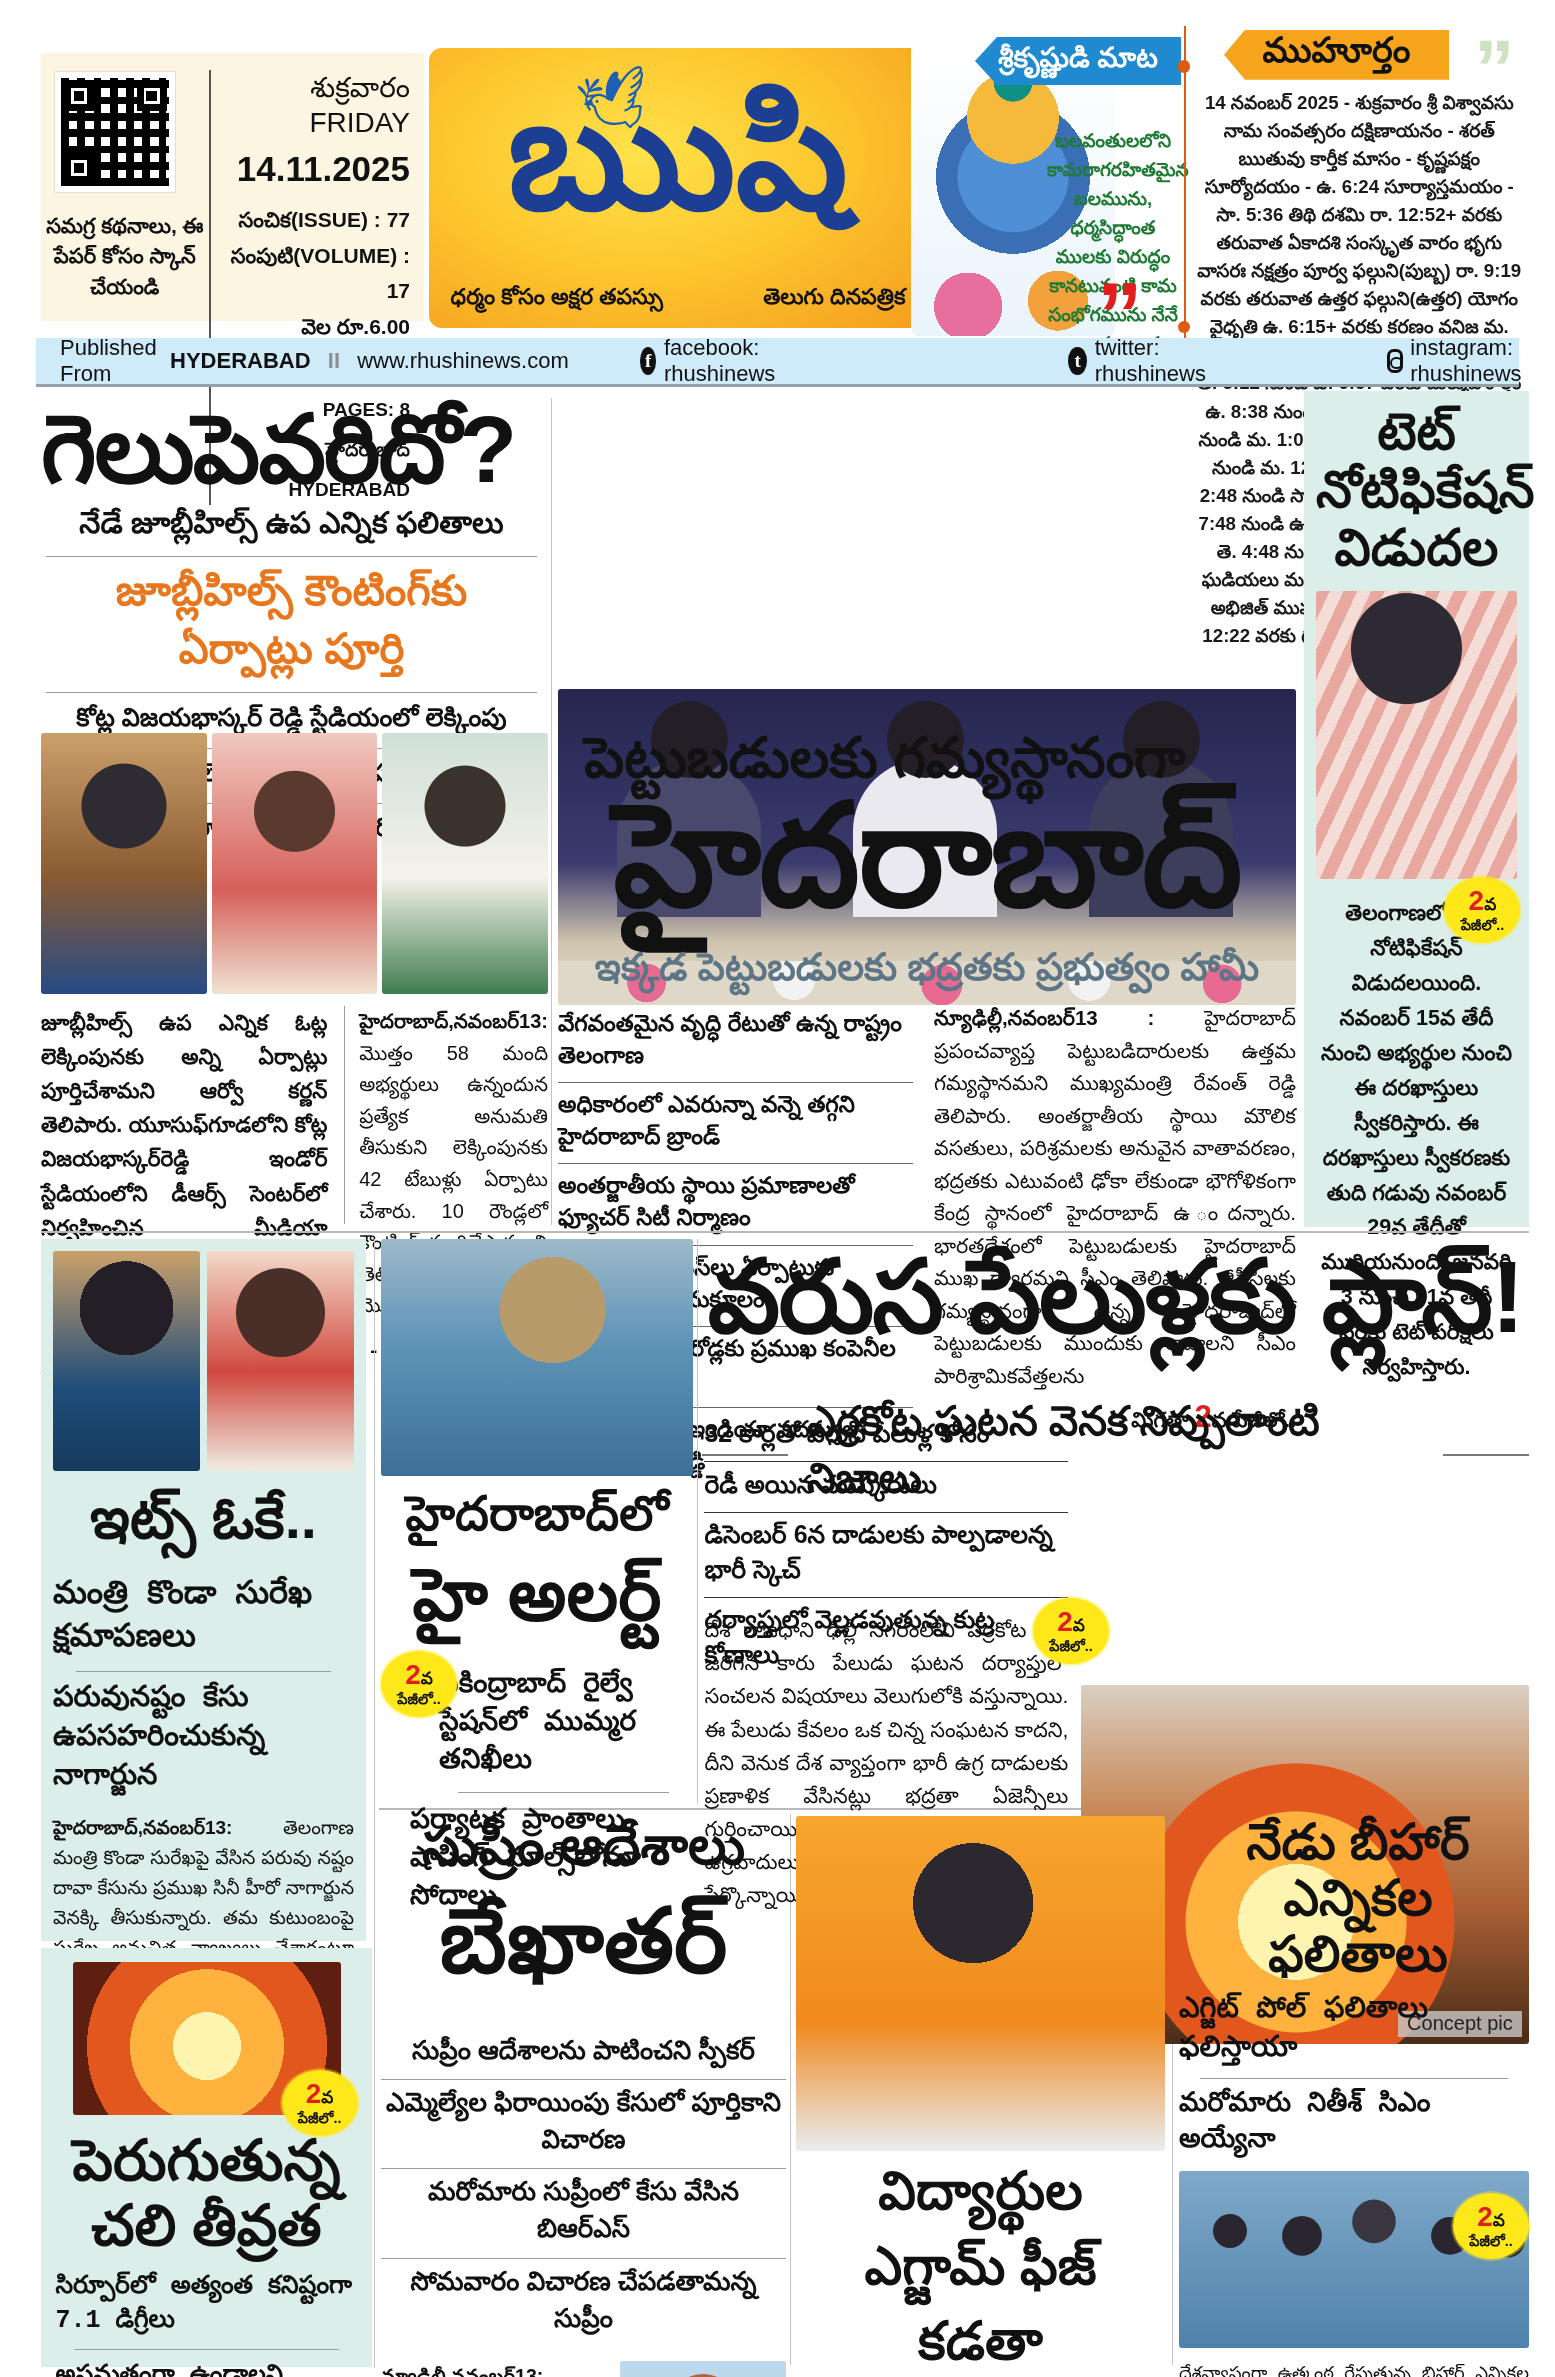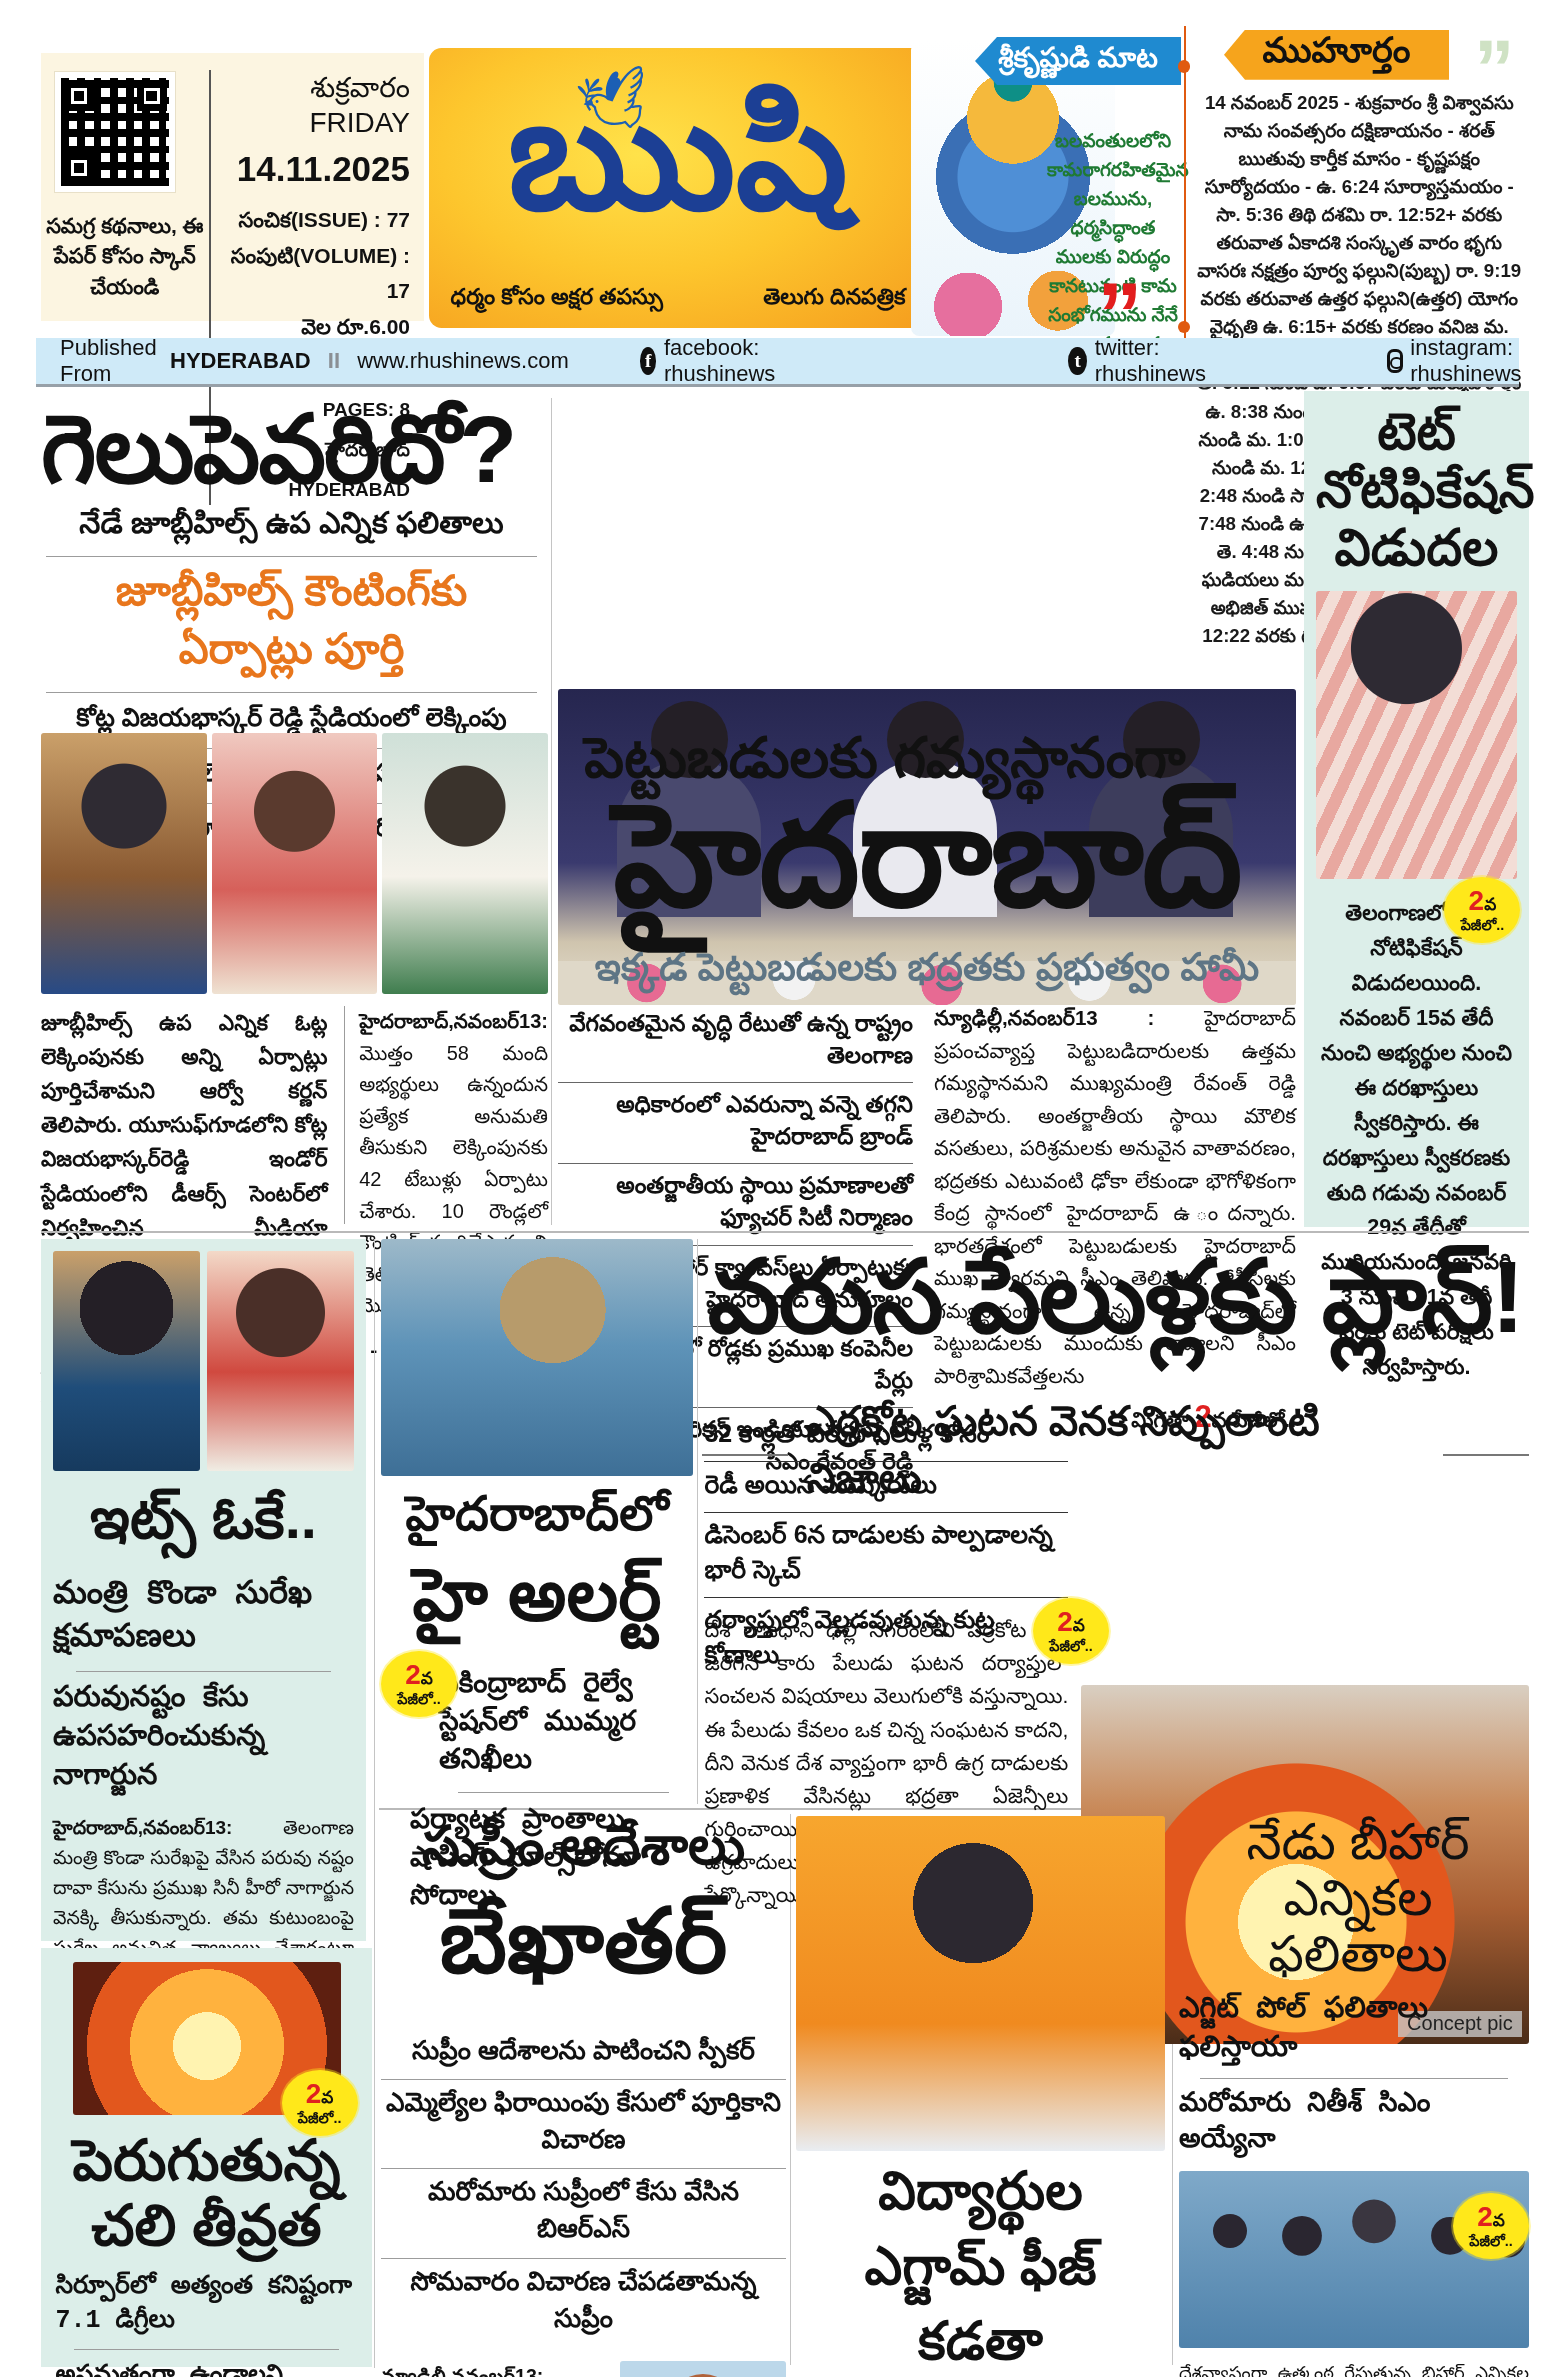--- a/index.html
+++ b/index.html
@@ -120,21 +120,21 @@
   .flowers { position:absolute; left:0; bottom:0; width:100%; height:14%; background:
         radial-gradient(circle at 12% 50%, #e76a93 0 19px, transparent 19.6px),
         radial-gradient(circle at 32% 40%, #f2f2f2 0 21px, transparent 21.6px),
         radial-gradient(circle at 52% 55%, #e76a93 0 20px, transparent 20.6px),
         radial-gradient(circle at 72% 42%, #f2f2f2 0 21px, transparent 21.6px),
         radial-gradient(circle at 90% 52%, #e76a93 0 19px, transparent 19.6px), #dfd8c8; }
   .inv-kicker { font-size:56px; font-weight:900; }
   .inv-h1 { font-size:143px; font-weight:900; line-height:.98; letter-spacing:-1.9px; }
   .inv-deck { font-size:38px; font-weight:800; color:#5e7585; }
   .inv-cols { display:flex; gap:21px; }
-  .inv-points { width:355px;text-align:right; }
+  .inv-points { width:355px; }
   .inv-points div { padding:8.1px 0; border-bottom:1.4px solid #666; font-size:23px; font-weight:700; }
   .inv-points div:last-child { border-bottom:none; }
   .inv-para { flex:1; }
 
   
   .tet-h { font-size:51px; font-weight:900; line-height:1.14; }
   .tetph { background:
         radial-gradient(circle at 45% 20%, #2e2a33 0 55px, transparent 56px),
         repeating-linear-gradient(115deg,#e8a8a0 0 12.5px,#f3ddd6 12.5px 25px); border-radius:2.9px; }
   .tet-body { font-size:21.6px; font-weight:700; line-height:1.62; text-align:center; }
@@ -173,21 +173,21 @@
         border-radius:50%; background:#b0623a; }
   .sc:after { content:""; position:absolute; left:14%; top:34%; width:72%; height:42%; background:#a85f33;
         border-top:7.7px solid #8a4a26; }
 
   
   .kishan { background: radial-gradient(circle at 48% 26%, #2c2830 0 60px, transparent 60px),
         linear-gradient(180deg,#f7a62e,#f08a1f 62%,#e9edf2 100%); border-radius:2.9px; }
   .ex-h { font-size:53px; font-weight:900; }
 
   
-  .bi-h { font-size:50px; font-weight:400; line-height:1.12;margin-left:8px; }
+  .bi-h { font-size:50px; font-weight:700; line-height:1.12;margin-left:8px; }
   .biharph { background:linear-gradient(180deg,#7fa9c9,#4f82ab); border-radius:2.9px; }
   .heads { position:absolute; left:34px; top:43px; width:34px; height:34px; border-radius:50%; background:#2a2630;
         box-shadow:72px 4.8px 0 2.9px #2a2630, 144px -9.6px 0 4.8px #3a3640, 220px 4.8px 0 1.9px #2a2630, 278px 9.6px 0 0 #2a2630; }
 
   
   .fire { background: radial-gradient(circle at 50% 55%, #fff3b0 0 34px, #ffb23e 34px 77px, #e2571d 77px 120px, #5e1f10 120px 100%); border-radius:2.9px; }
   .cold-h { font-size:57px; font-weight:900; line-height:1.15; }
 </style>
 </head>
 <body>

